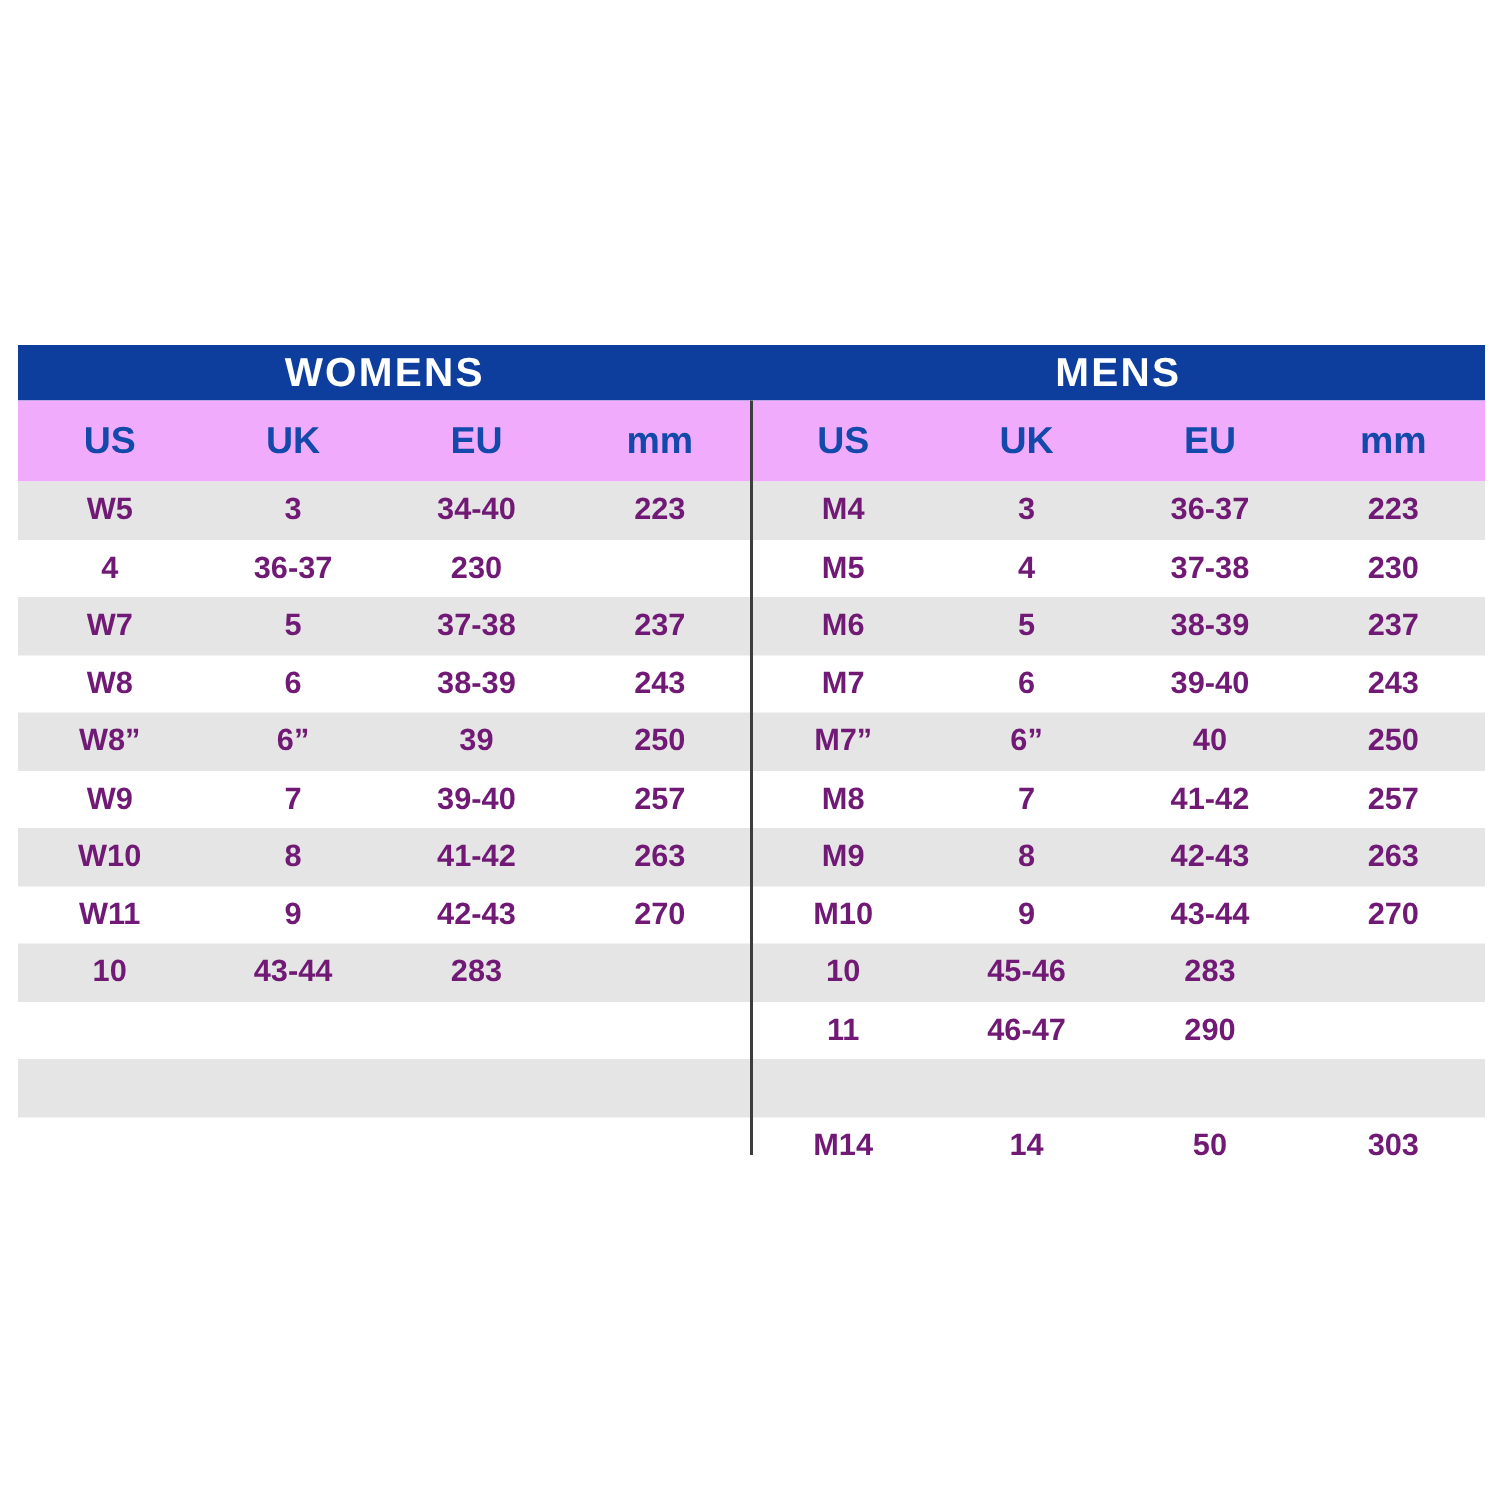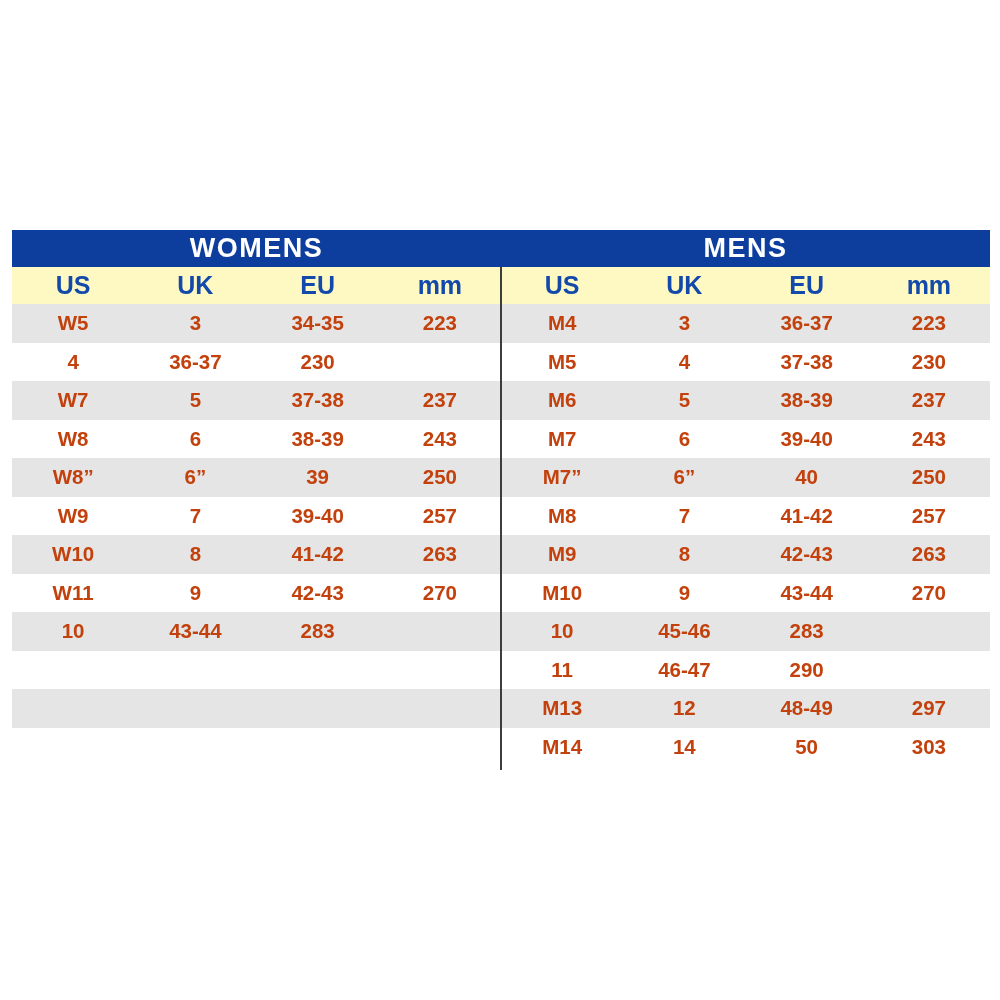--- a/index.html
+++ b/index.html
@@ -32,22 +32,22 @@
     display: flex;
     align-items: center;
     justify-content: center;
     color: #ffffff;
     font-weight: bold;
     font-size: 27px;
     letter-spacing: 1.5px;
   }
   .colhead {
     display: flex;
-    height: 37px;
-    background: #fef9c3;
+    height: 54px;
+    background: #f0abfc;
   }
   .half {
     width: 50%;
     display: flex;
   }
   .cell {
     width: 25%;
     display: flex;
     align-items: center;
     justify-content: center;
@@ -56,21 +56,21 @@
   .colhead .cell {
     color: #1349ab;
     font-weight: bold;
     font-size: 25px;
   }
   .row {
     display: flex;
     height: 38.5px;
     font-weight: bold;
     font-size: 20.5px;
-    color: #c2410c;
+    color: #701a75;
   }
   .row.stripe {
     background: #e6e5e5;
   }
   .divider {
     position: absolute;
     left: calc(50% - 1px);
     top: 37px;
     width: 2px;
     height: 503px;
@@ -101,21 +101,21 @@
         <span class="cell">EU</span>
         <span class="cell">mm</span>
       </div>
     </div>
 
     <div>
         <div class="row stripe">
           <div class="half">
             <span class="cell">W5</span>
             <span class="cell">3</span>
-            <span class="cell">34-35</span>
+            <span class="cell">34-40</span>
             <span class="cell">223</span>
           </div>
           <div class="half">
             <span class="cell">M4</span>
             <span class="cell">3</span>
             <span class="cell">36-37</span>
             <span class="cell">223</span>
           </div>
         </div>
         <div class="row">
@@ -240,26 +240,20 @@
             <span class="cell">290</span>
           </div>
         </div>
         <div class="row stripe">
           <div class="half">
             <span class="cell"></span>
             <span class="cell"></span>
             <span class="cell"></span>
             <span class="cell"></span>
           </div>
-          <div class="half">
-            <span class="cell">M13</span>
-            <span class="cell">12</span>
-            <span class="cell">48-49</span>
-            <span class="cell">297</span>
-          </div>
         </div>
         <div class="row">
           <div class="half">
             <span class="cell"></span>
             <span class="cell"></span>
             <span class="cell"></span>
             <span class="cell"></span>
           </div>
           <div class="half">
             <span class="cell">M14</span>

